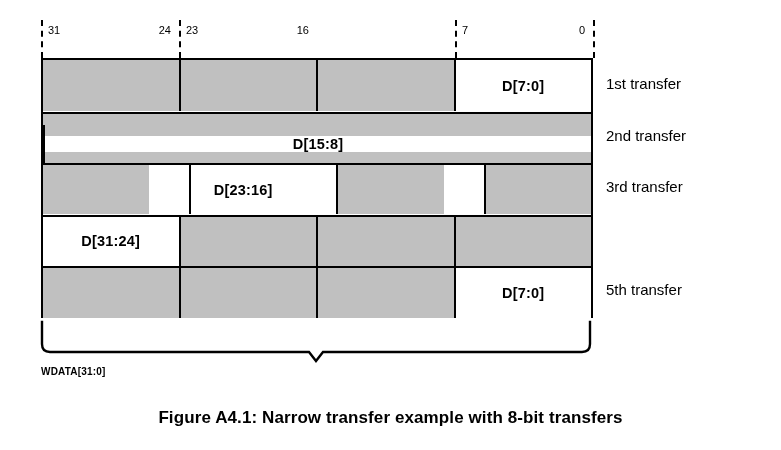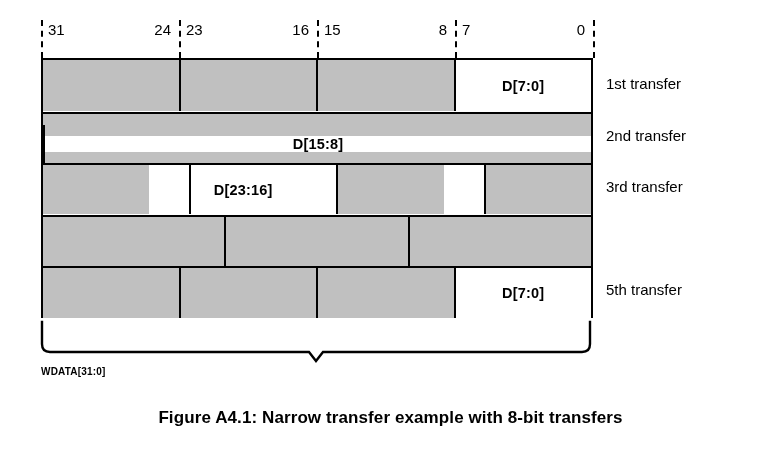--- a/index.html
+++ b/index.html
@@ -45,21 +45,21 @@
     height: 38px;
     border-left: 2px dashed #000;
   }
   .tick.right {
     left: auto;
     right: -2px;
   }
   .bit-label {
     position: absolute;
     top: 1px;
-    font-size: 15px;
+    font-size: 11px;
     line-height: 18px;
     color: #000;
     white-space: nowrap;
   }
   .bit-label.lo { left: 7px; }
   .bit-label.hi { right: 8px; }
 
   
   .grid {
     position: absolute;
@@ -151,25 +151,20 @@
       <div class="ruler-col" style="left: 0px; width: 138px;">
         <span class="tick"></span>
         <span class="bit-label lo">31</span>
         <span class="bit-label hi">24</span>
       </div>
       <div class="ruler-col" style="left: 138px; width: 138px;">
         <span class="tick"></span>
         <span class="bit-label lo">23</span>
         <span class="bit-label hi">16</span>
       </div>
-      <div class="ruler-col" style="left: 276px; width: 138px;">
-        <span class="tick"></span>
-        <span class="bit-label lo">15</span>
-        <span class="bit-label hi">8</span>
-      </div>
       <div class="ruler-col" style="left: 414px; width: 138px;">
         <span class="tick"></span>
         <span class="tick right"></span>
         <span class="bit-label lo">7</span>
         <span class="bit-label hi">0</span>
       </div>
     </div>
 
   <div class="grid" id="grid">
       <div class="row" style="top: 0px; height: 51.2px;">
@@ -184,20 +179,21 @@
         <div class="cell active">D[15:8]</div>
         <div class="cell"></div>
       </div>
       <div class="row" style="top: 103.2px; height: 51.2px; gap: 40px;">
         <div class="cell"></div>
         <div class="cell active">D[23:16]</div>
         <div class="cell"></div>
         <div class="cell"></div>
       </div>
       <div class="row" style="top: 154.8px; height: 51.2px;">
+        <div class="cell active">D[31:24]</div>
         <div class="cell"></div>
         <div class="cell"></div>
         <div class="cell"></div>
       </div>
       <div class="row" style="top: 206.4px; height: 51.2px;">
         <div class="cell"></div>
         <div class="cell"></div>
         <div class="cell"></div>
         <div class="cell active">D[7:0]</div>
       </div>

